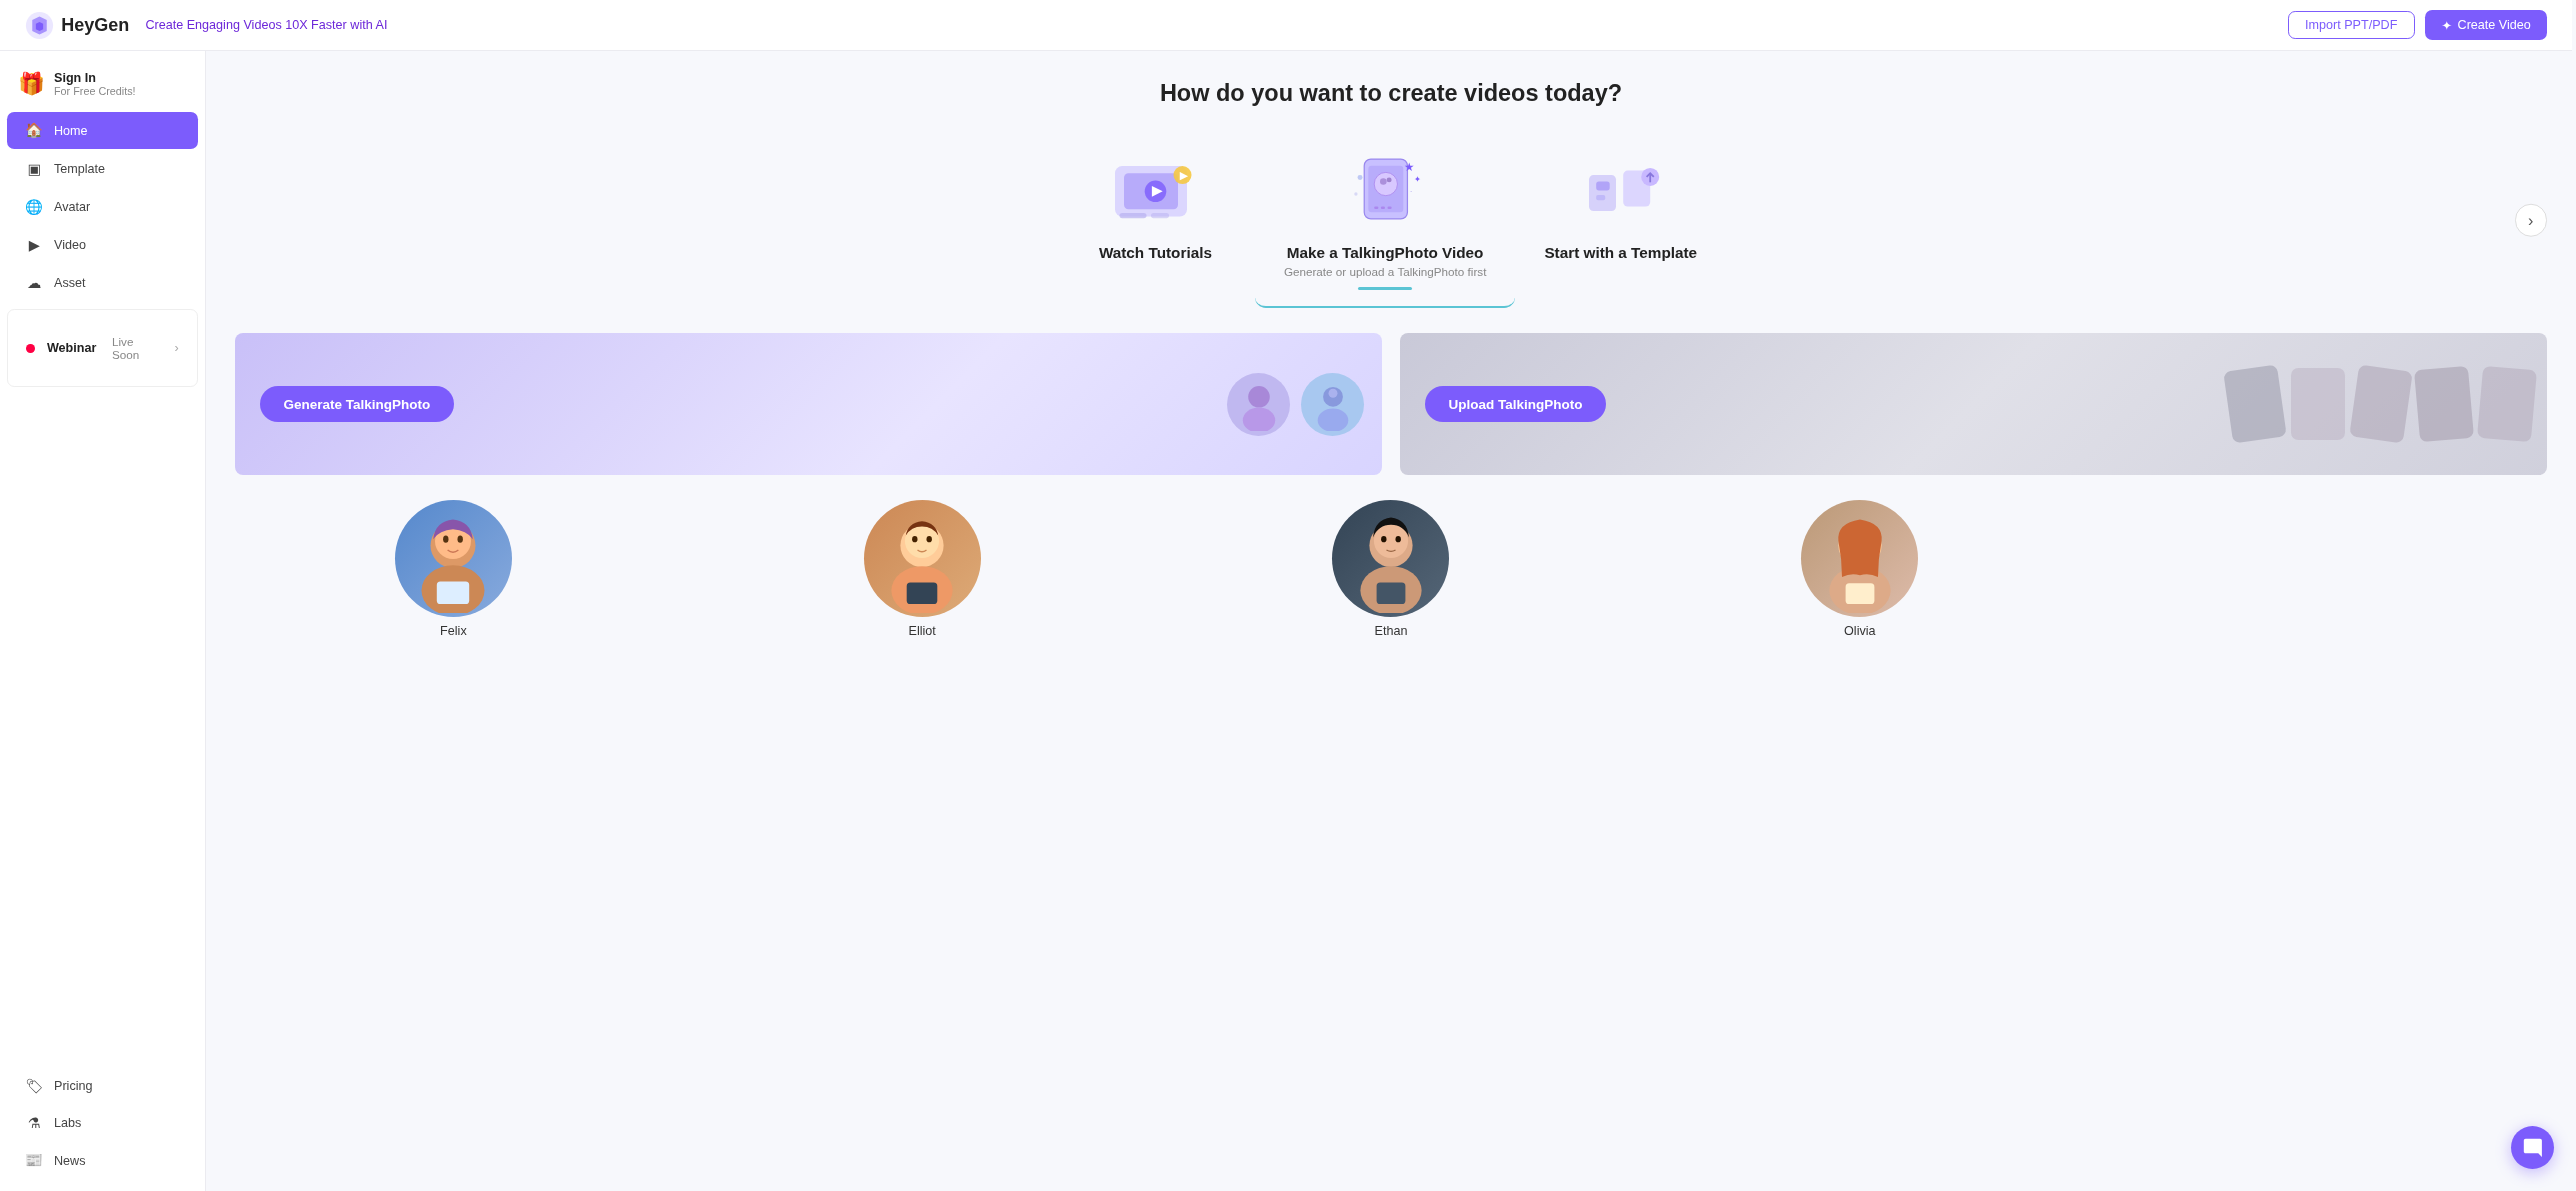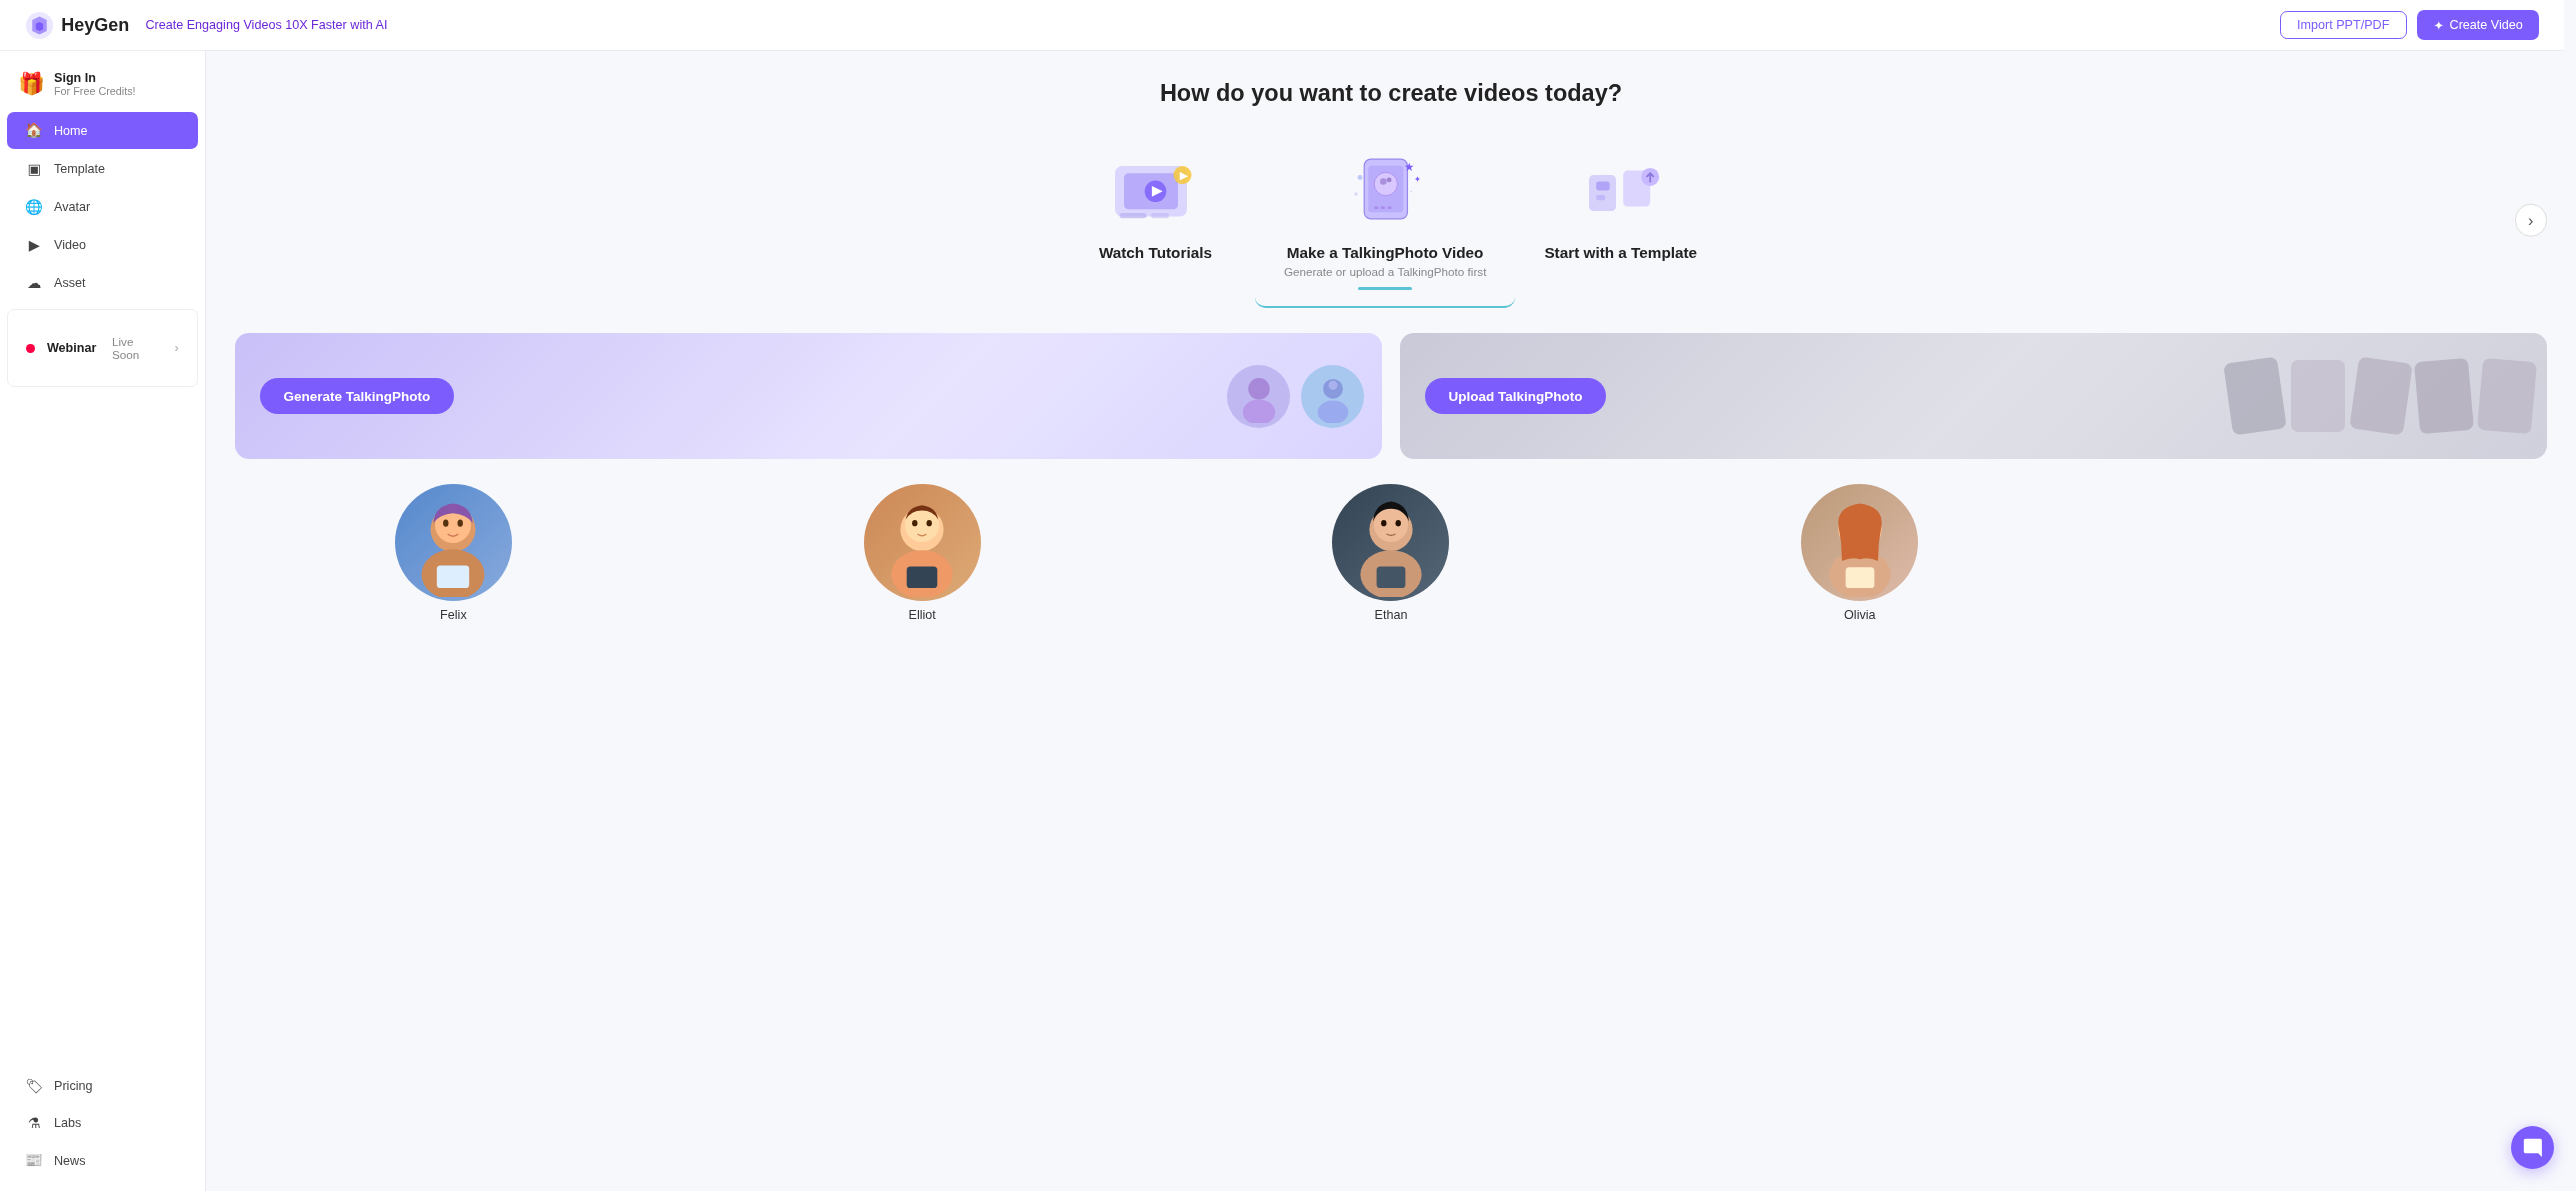--- a/index.html
+++ b/index.html
@@ -2,21 +2,21 @@
 <html style="font-size:14.4px"><head>
   <meta charset="utf-8">
   <style>
     * { margin: 0; padding: 0; box-sizing: border-box; }
     body { font-family: -apple-system, BlinkMacSystemFont, 'Segoe UI', sans-serif; background: #f7f8fc; min-height: 100vh; }
 
     
     .topnav {
       display: flex; align-items: center; justify-content: space-between;
       padding: 0 25px; height: 51px; background: #fff;
-      border-bottom: 0.9px solid #ebebf0; position: fixed; top: 0; left: 0; right: 12px; z-index: 100;
+      border-bottom: 0.9px solid #ebebf0; position: fixed; top: 0; left: 0; right: 4px; z-index: 100;
     }
     .topnav-left { display: flex; align-items: center; gap: 16.2px; }
     .logo { display: flex; align-items: center; gap: 7.2px; font-weight: 700; font-size: 18px; color: #222; }
     .logo-icon { width: 29px; height: 29px; }
     .tagline { color: #6d28d9; font-size: 12.6px; font-weight: 500; }
     .topnav-right { display: flex; gap: 10.8px; align-items: center; margin-left: 34px; }
     .btn-import {
       border: 1.4px solid #7c5cfc; color: #7c5cfc; background: #fff;
       padding: 6.3px 16.2px; border-radius: 7.2px; font-size: 12.6px; font-weight: 500; cursor: pointer;
     }
@@ -87,21 +87,21 @@
       width: 32.5px; height: 32.5px; border-radius: 50%; background: #fff;
       border: 0.9px solid #ddd; display: flex; align-items: center; justify-content: center;
       cursor: pointer; font-size: 16.2px; color: #555;
     }
 
     
     .talking-panels {
       display: flex; gap: 18px; margin-bottom: 25px;
     }
     .talking-panel {
-      flex: 1; border-radius: 14px; height: 126px;
+      flex: 1; border-radius: 8px; height: 142px;
       display: flex; align-items: center;
       overflow: hidden; position: relative; cursor: pointer;
     }
     .talking-panel.generate {
       background: linear-gradient(135deg, #c9c0f8 0%, #e8e4ff 60%, #d8d4ff 100%);
     }
     .talking-panel.upload {
       background: linear-gradient(135deg, #c9c9d8 0%, #e0e0e8 50%, #d0d0dc 100%);
     }
     .panel-btn {

